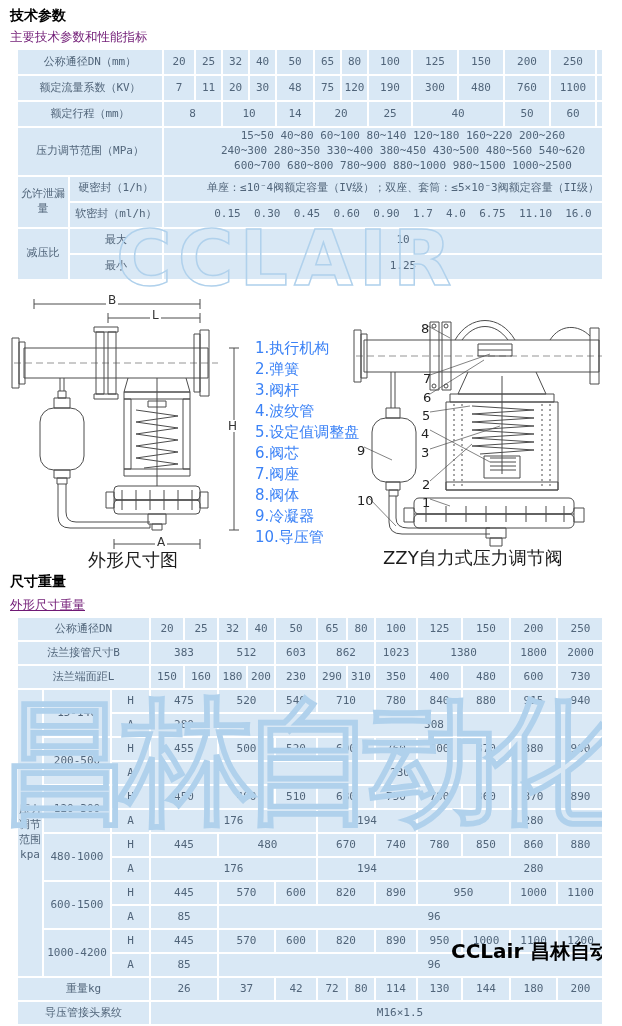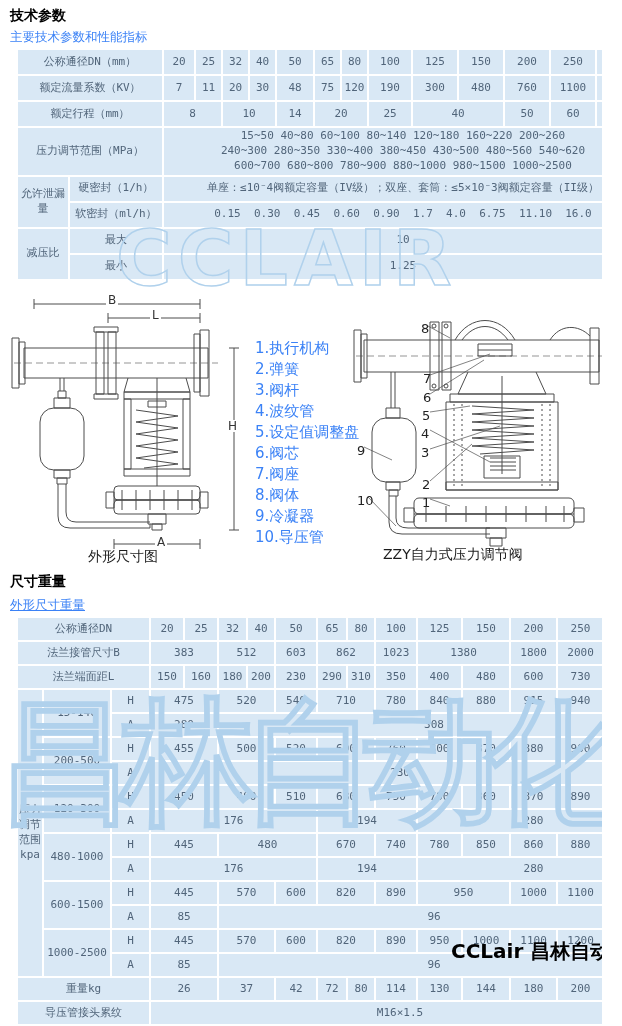--- a/index.html
+++ b/index.html
@@ -1,36 +1,36 @@
 <!DOCTYPE html>
 <html><head>
 <meta charset="utf-8">
 <style>
   html,body{margin:0;padding:0;background:#fff;}
   #page{position:relative;width:602px;height:1026px;background:#fff;overflow:hidden;
         font-family:"DejaVu Sans","Liberation Sans",sans-serif;}
   .h1{position:absolute;left:10px;font-size:14px;font-weight:bold;color:#000;}
-  .sub{position:absolute;left:10px;font-size:12.5px;color:#3b82f6;}
+  .sub{position:absolute;left:10px;font-size:12.5px;color:#701a75;}
   table.spec{position:absolute;border-collapse:separate;border-spacing:2px;table-layout:fixed;
              font-family:"DejaVu Sans Mono","DejaVu Sans",sans-serif;font-size:11px;color:#51657a;}
   table.spec td{background:#d9e8f5;text-align:center;vertical-align:middle;padding:1px 1px;
                 overflow:hidden;line-height:1.35;}
   #t1{left:16px;top:48px;width:596px;}
   #t1 td{height:22px;}
   #t2{left:16px;top:616px;width:593px;}
   #t2 td{height:20px;}
   td.tl{text-align:left;padding-left:6px;}
   td.pre{white-space:pre;}
   td.multi{white-space:pre-line;line-height:19px;}
   td.vert{white-space:pre-line;line-height:1.85;}
   .dsvg{position:absolute;}
   .dsvg *{vector-effect:non-scaling-stroke;}
   #parts{position:absolute;left:255px;top:338px;width:120px;font-size:15px;color:#3b82f6;
          line-height:21px;white-space:nowrap;}
-  .caption{position:absolute;font-size:14px;color:#1c1c1c;white-space:nowrap;}
+  .caption{position:absolute;font-size:18px;color:#1c1c1c;white-space:nowrap;}
   .dim{position:absolute;font-size:12px;color:#333;background:#fff;padding:0 2px;line-height:12px;}
   .callout{position:absolute;font-size:13px;color:#222;line-height:13px;}
   .wm-outline{position:absolute;font-weight:bold;color:transparent;
               -webkit-text-stroke:1.5px #b0d1ec;pointer-events:none;white-space:nowrap;z-index:5;}
   #wm1{left:92px;top:214px;font-size:76px;letter-spacing:6px;margin-left:24px;}
   #wm2{left:-2px;top:672px;font-size:136px;letter-spacing:-14px;width:630px;overflow:hidden;}
   #wm3{position:absolute;left:451px;top:938px;font-size:20px;font-weight:bold;color:#000;
        white-space:nowrap;z-index:6;}
 </style>
 </head>
@@ -450,21 +450,21 @@
           <td>1000</td>
           <td>1100</td>
           <td>1200</td>
         </tr>
         <tr>
           <td class="lbl">A</td>
           <td colspan="2">85</td>
           <td colspan="11">96</td>
         </tr>
         <tr>
-          <td rowspan="2" class="lbl">1000-2500</td>
+          <td rowspan="2" class="lbl">1000-4200</td>
           <td class="lbl">H</td>
           <td colspan="2">445</td>
           <td colspan="2">570</td>
           <td>600</td>
           <td colspan="2">820</td>
           <td>890</td>
           <td>950</td>
           <td>1000</td>
           <td>1100</td>
           <td>1200</td>

